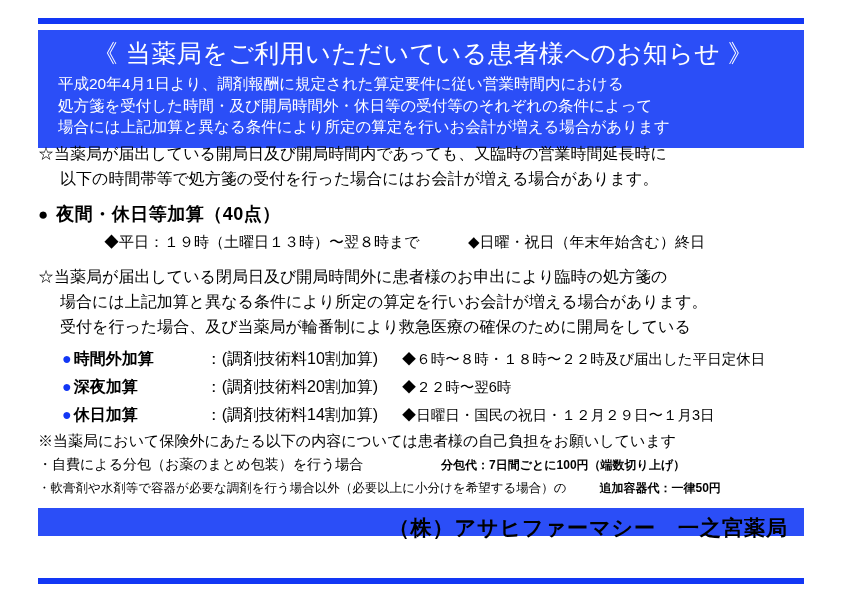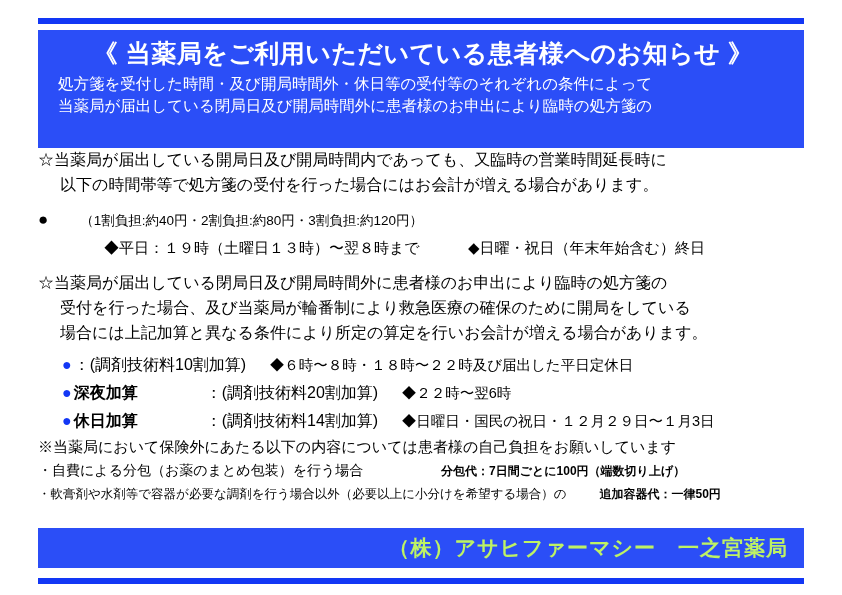--- a/index.html
+++ b/index.html
@@ -45,39 +45,39 @@
     width: 766px;
     height: 118px;
     background: #2b4ef7;
     color: #ffffff;
     box-sizing: border-box;
     padding: 6px 10px 4px 14px;
   }
   .header-title {
     text-align: center;
     font-size: 25px;
-    font-weight: bold;
+    font-weight: normal;
     letter-spacing: 0.5px;
     line-height: 34px;
     white-space: nowrap;
   }
   .header-lines {
     margin-top: 3px;
     font-size: 15.5px;
     line-height: 21.5px;
     padding-left: 6px;
   }
   .header-lines div {
     white-space: nowrap;
   }
   
   .body {
     position: absolute;
     left: 38px;
-    top: 147px;
+    top: 141px;
     width: 780px;
   }
   .p-line {
     font-size: 16px;
     line-height: 25px;
     white-space: nowrap;
   }
   .indent1 { padding-left: 22px; }
   .sec-gap { height: 9px; }
 
@@ -161,25 +161,25 @@
     font-weight: bold;
     font-size: 12px;
   }
   .pad-mid { display: inline-block; width: 70px; }
   .pad-mid2 { display: inline-block; width: 26px; }
 
   
   .footer-block {
     position: absolute;
     left: 38px;
-    top: 528px;
-    width: 766px;
-    height: 40px;
+    top: 508px;
+    width: 766px;
+    height: 28px;
     background: #2b4ef7;
-    color: #bef264;
+    color: #000000;
     box-sizing: border-box;
   }
   .footer-text {
     position: absolute;
     right: 16px;
     top: 6px;
     font-size: 21px;
     font-weight: bold;
     letter-spacing: 1px;
     white-space: nowrap;
@@ -188,53 +188,55 @@
 </head>
 <body>
 
 <div class="page">
 
   <div class="rule-top"></div>
 
   <div class="header-block">
     <div class="header-title">《 当薬局をご利用いただいている患者様へのお知らせ 》</div>
     <div class="header-lines">
+      <div>平成20年4月1日より、調剤報酬に規定された算定要件に従い営業時間内における</div>
       <div>処方箋を受付した時間・及び開局時間外・休日等の受付等のそれぞれの条件によって</div>
-      <div>当薬局が届出している閉局日及び開局時間外に患者様のお申出により臨時の処方箋の</div>
+      <div>場合には上記加算と異なる条件により所定の算定を行いお会計が増える場合があります</div>
     </div>
   </div>
 
   <div class="body">
 
     <div class="p-line">☆当薬局が届出している開局日及び開局時間内であっても、又臨時の営業時間延長時に</div>
     <div class="p-line indent1">以下の時間帯等で処方箋の受付を行った場合にはお会計が増える場合があります。</div>
 
     <div class="sec-gap"></div>
 
     <div class="kasan-head">
       <span class="bullet-big">●</span>
-      <span class="kasan-note">（1割負担:約40円・2割負担:約80円・3割負担:約120円）</span>
+      <span class="kasan-title">夜間・休日等加算（40点）</span>
     </div>
 
     <div class="kasan-detail">
       <span>◆平日：１９時（土曜日１３時）〜翌８時まで</span>
       <span class="gap"></span>
       <span>◆日曜・祝日（年末年始含む）終日</span>
     </div>
 
     <div class="sec-gap"></div>
 
     <div class="p-line">☆当薬局が届出している閉局日及び開局時間外に患者様のお申出により臨時の処方箋の</div>
+    <div class="p-line indent1">場合には上記加算と異なる条件により所定の算定を行いお会計が増える場合があります。</div>
     <div class="p-line indent1">受付を行った場合、及び当薬局が輪番制により救急医療の確保のために開局をしている</div>
-    <div class="p-line indent1">場合には上記加算と異なる条件により所定の算定を行いお会計が増える場合があります。</div>
 
     <div class="rows">
 
       <div class="row">
         <span class="row-dot">●</span>
+        <span class="row-name">時間外加算</span>
         <span class="row-mid">：(調剤技術料10割加算)</span>
         <span class="row-right">◆６時〜８時・１８時〜２２時及び届出した平日定休日</span>
       </div>
 
       <div class="row">
         <span class="row-dot">●</span>
         <span class="row-name">深夜加算</span>
         <span class="row-mid">：(調剤技術料20割加算)</span>
         <span class="row-right">◆２２時〜翌6時</span>
       </div>

